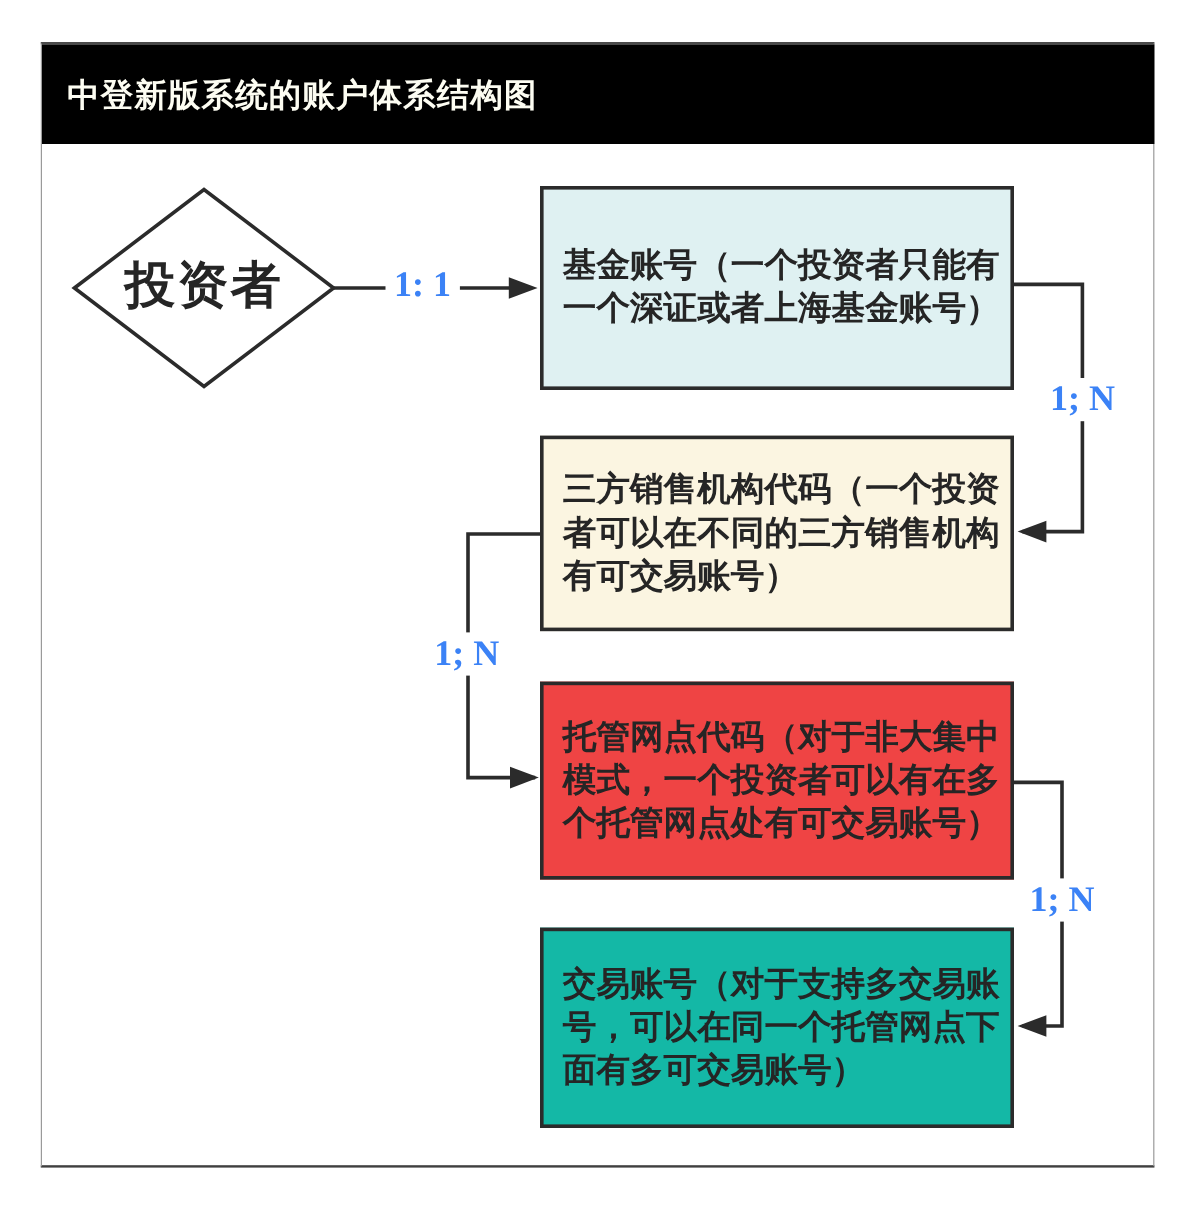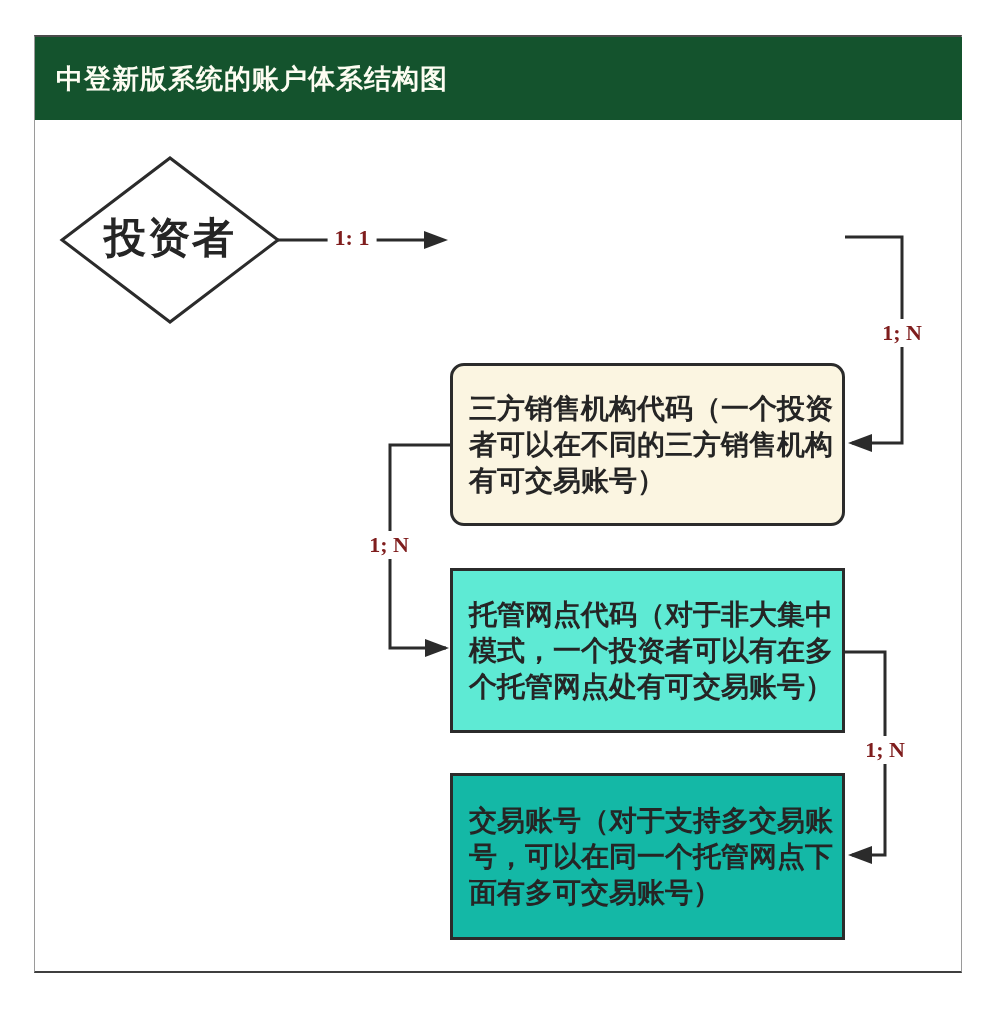--- a/index.html
+++ b/index.html
@@ -8,47 +8,47 @@
     font-family:"Liberation Serif","DejaVu Serif",serif;
   }
   .frame{
     position:absolute;left:34px;top:35px;width:928px;height:938px;
     border-top:2px solid #4a4a4a;border-bottom:2px solid #3f3f3f;
     border-left:1px solid #9a9a9a;border-right:1px solid #9a9a9a;
     box-sizing:border-box;background:#ffffff;
   }
   .header{
     position:absolute;left:35px;top:37px;width:927px;height:83px;
-    background:#14532d;display:flex;align-items:center;box-sizing:border-box;
+    background:#000000;display:flex;align-items:center;box-sizing:border-box;
     padding-left:21px;
   }
   .header-title{
     color:#fdfdf2;font-size:27px;font-weight:bold;letter-spacing:1px;white-space:nowrap;
   }
   .svg-layer{position:absolute;left:0;top:0;width:1000px;height:1010px;}
   .node{
     position:absolute;left:450px;width:395px;border:3px solid #2b2b2b;box-sizing:border-box;
     display:flex;align-items:center;
   }
   .node-text{
     white-space:pre-line;font-weight:bold;color:#252525;
     font-size:28px;line-height:36px;padding:0 6px 0 16px;
   }
   .node1{top:155px;height:170px;background:#dff1f2;}
-  .node2{top:363px;height:163px;background:#fbf5e1;border-radius:14px;}
-  .node3{top:568px;height:165px;background:#5eead4;}
+  .node2{top:363px;height:163px;background:#fbf5e1;}
+  .node3{top:568px;height:165px;background:#ef4444;}
   .node4{top:773px;height:167px;background:#14b8a6;}
   .diamond-label{
     position:absolute;left:170px;top:240px;transform:translate(-50%,-54%);
     font-size:42px;font-weight:bold;color:#252525;letter-spacing:2px;white-space:nowrap;
   }
   .rel-label{
     position:absolute;transform:translate(-50%,-50%);
     background:#ffffff;padding:1px 7px;
-    font-size:22px;font-weight:bold;color:#7f1d1d;white-space:nowrap;
+    font-size:30px;font-weight:bold;color:#3b82f6;white-space:nowrap;
   }
   .rel-1-1{left:352px;top:238px;}
   .rel-a{left:902px;top:333px;}
   .rel-b{left:389px;top:545px;}
   .rel-c{left:885px;top:750px;}
 </style>
 </head>
 <body>
 
 <div class="stage">
@@ -76,20 +76,24 @@
     <polygon points="848,855 872,846 872,864" fill="#2b2b2b"></polygon>
   </svg>
 
   <div class="diamond-label">投资者</div>
 
   <div class="rel-label rel-1-1">1: 1</div>
   <div class="rel-label rel-a">1; N</div>
   <div class="rel-label rel-b">1; N</div>
   <div class="rel-label rel-c">1; N</div>
 
+  <div class="node node1">
+    <div class="node-text">基金账号（一个投资者只能有
+一个深证或者上海基金账号）</div>
+  </div>
 
   <div class="node node2">
     <div class="node-text">三方销售机构代码（一个投资
 者可以在不同的三方销售机构
 有可交易账号）</div>
   </div>
 
   <div class="node node3">
     <div class="node-text">托管网点代码（对于非大集中
 模式，一个投资者可以有在多

